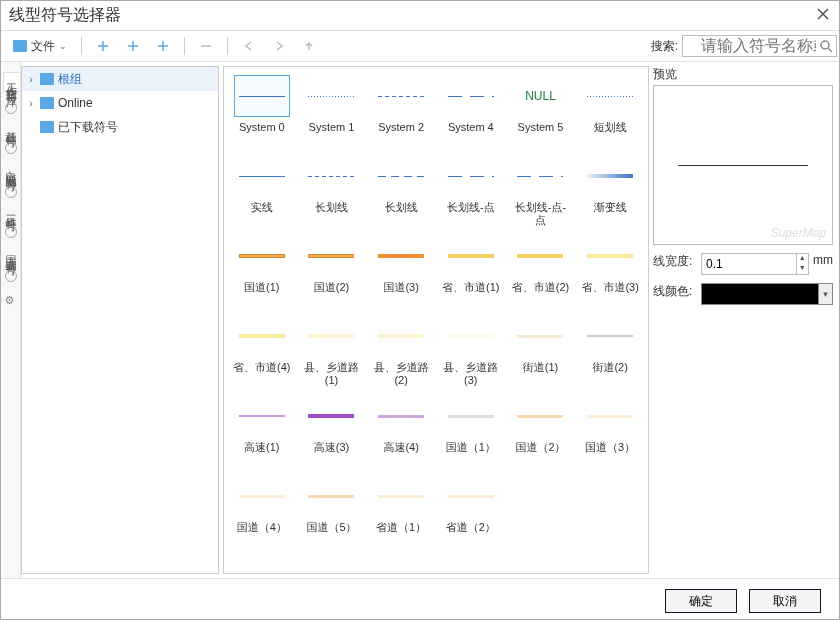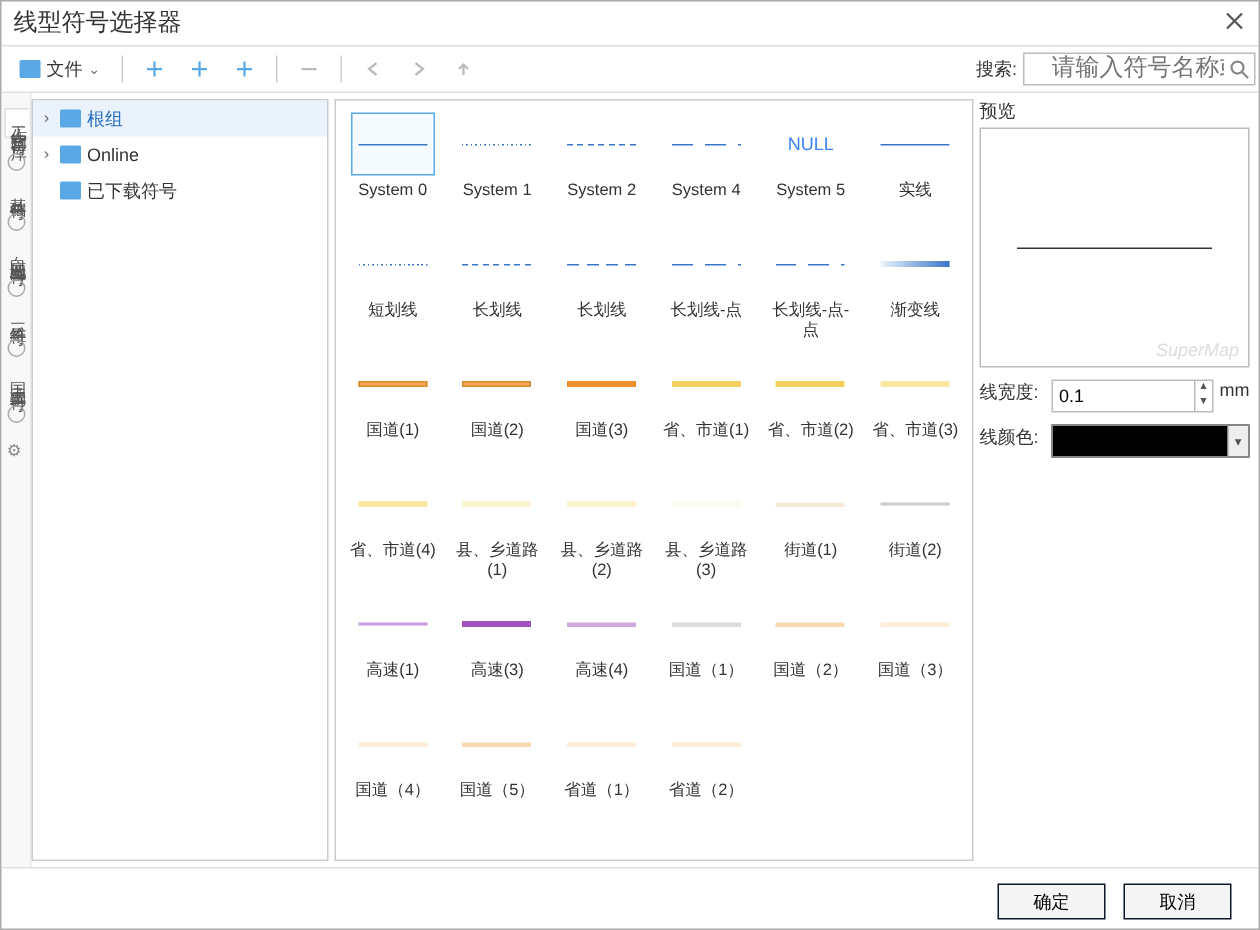--- a/index.html
+++ b/index.html
@@ -31,21 +31,21 @@
 .tree-item.selected { background: #eaf3fb; color: #2a6fc2; }
 .tree-item .exp { width: 10px; text-align: center; color: #666; font-size: 11px; }
 
 .grid-wrap { flex: 1; margin: 4px 4px 4px 0; border: 1px solid #ccc; overflow-y: scroll; }
 .grid { display: grid; grid-template-columns: repeat(6, 1fr); gap: 6px 2px; padding: 8px 4px; }
 .sym { display: flex; flex-direction: column; align-items: center; justify-content: flex-start; cursor: pointer; }
 .sym .thumb { width: 56px; height: 42px; display: flex; align-items: center; justify-content: center; border: 1px solid transparent; position: relative; }
 .sym.selected .thumb { border: 1px solid #5aa9e6; background: #f5faff; }
 .sym .lbl { text-align: center; font-size: 11px; color: #333; margin-top: 4px; min-height: 28px; line-height: 13px; width: 60px; word-break: break-all; }
 .line { width: 46px; height: 1px; }
-.null-box { color:#3b82f6; font-size:12px;text-align:right; }
+.null-box { color:#15803d; font-size:12px;text-align:right; }
 
 .right-panel { width: 180px; margin: 4px 6px 4px 0; display: flex; flex-direction: column; font-size: 12px; }
 .preview-lbl { margin-bottom: 2px; }
 .preview-box { border: 1px solid #bbb; height: 160px; display: flex; align-items: center; justify-content: center; position: relative; }
 .preview-line { width: 130px; height: 1px; background: #333; }
 .wm { position:absolute; right:6px; bottom:4px; color:#ddd; font-style:italic; font-size:12px; }
 .prop-row { display: flex; align-items: flex-start; margin-top: 8px; gap: 4px; }
 .prop-lbl { width: 44px; }
 .spinner { flex:1; display:flex; border:1px solid #bbb; height:22px; }
 .spinner input { border:none; width:100%; padding:0 4px; font-size:12px; }
@@ -209,29 +209,29 @@
           <div class="lbl">System 4</div>
         </div>
         <div class="sym">
           <div class="thumb">
             <div class="null-box">NULL</div>
           </div>
           <div class="lbl">System 5</div>
         </div>
         <div class="sym">
           <div class="thumb">
+            <div class="line thin-dot-blue"></div>
+          </div>
+          <div class="lbl">短划线</div>
+        </div>
+        <div class="sym">
+          <div class="thumb">
             <div class="line solid-blue"></div>
           </div>
           <div class="lbl">实线</div>
-        </div>
-        <div class="sym">
-          <div class="thumb">
-            <div class="line thin-dot-blue"></div>
-          </div>
-          <div class="lbl">短划线</div>
         </div>
         <div class="sym">
           <div class="thumb">
             <div class="line dash-blue-s"></div>
           </div>
           <div class="lbl">长划线</div>
         </div>
         <div class="sym">
           <div class="thumb">
             <div class="line dash-blue-m"></div>

